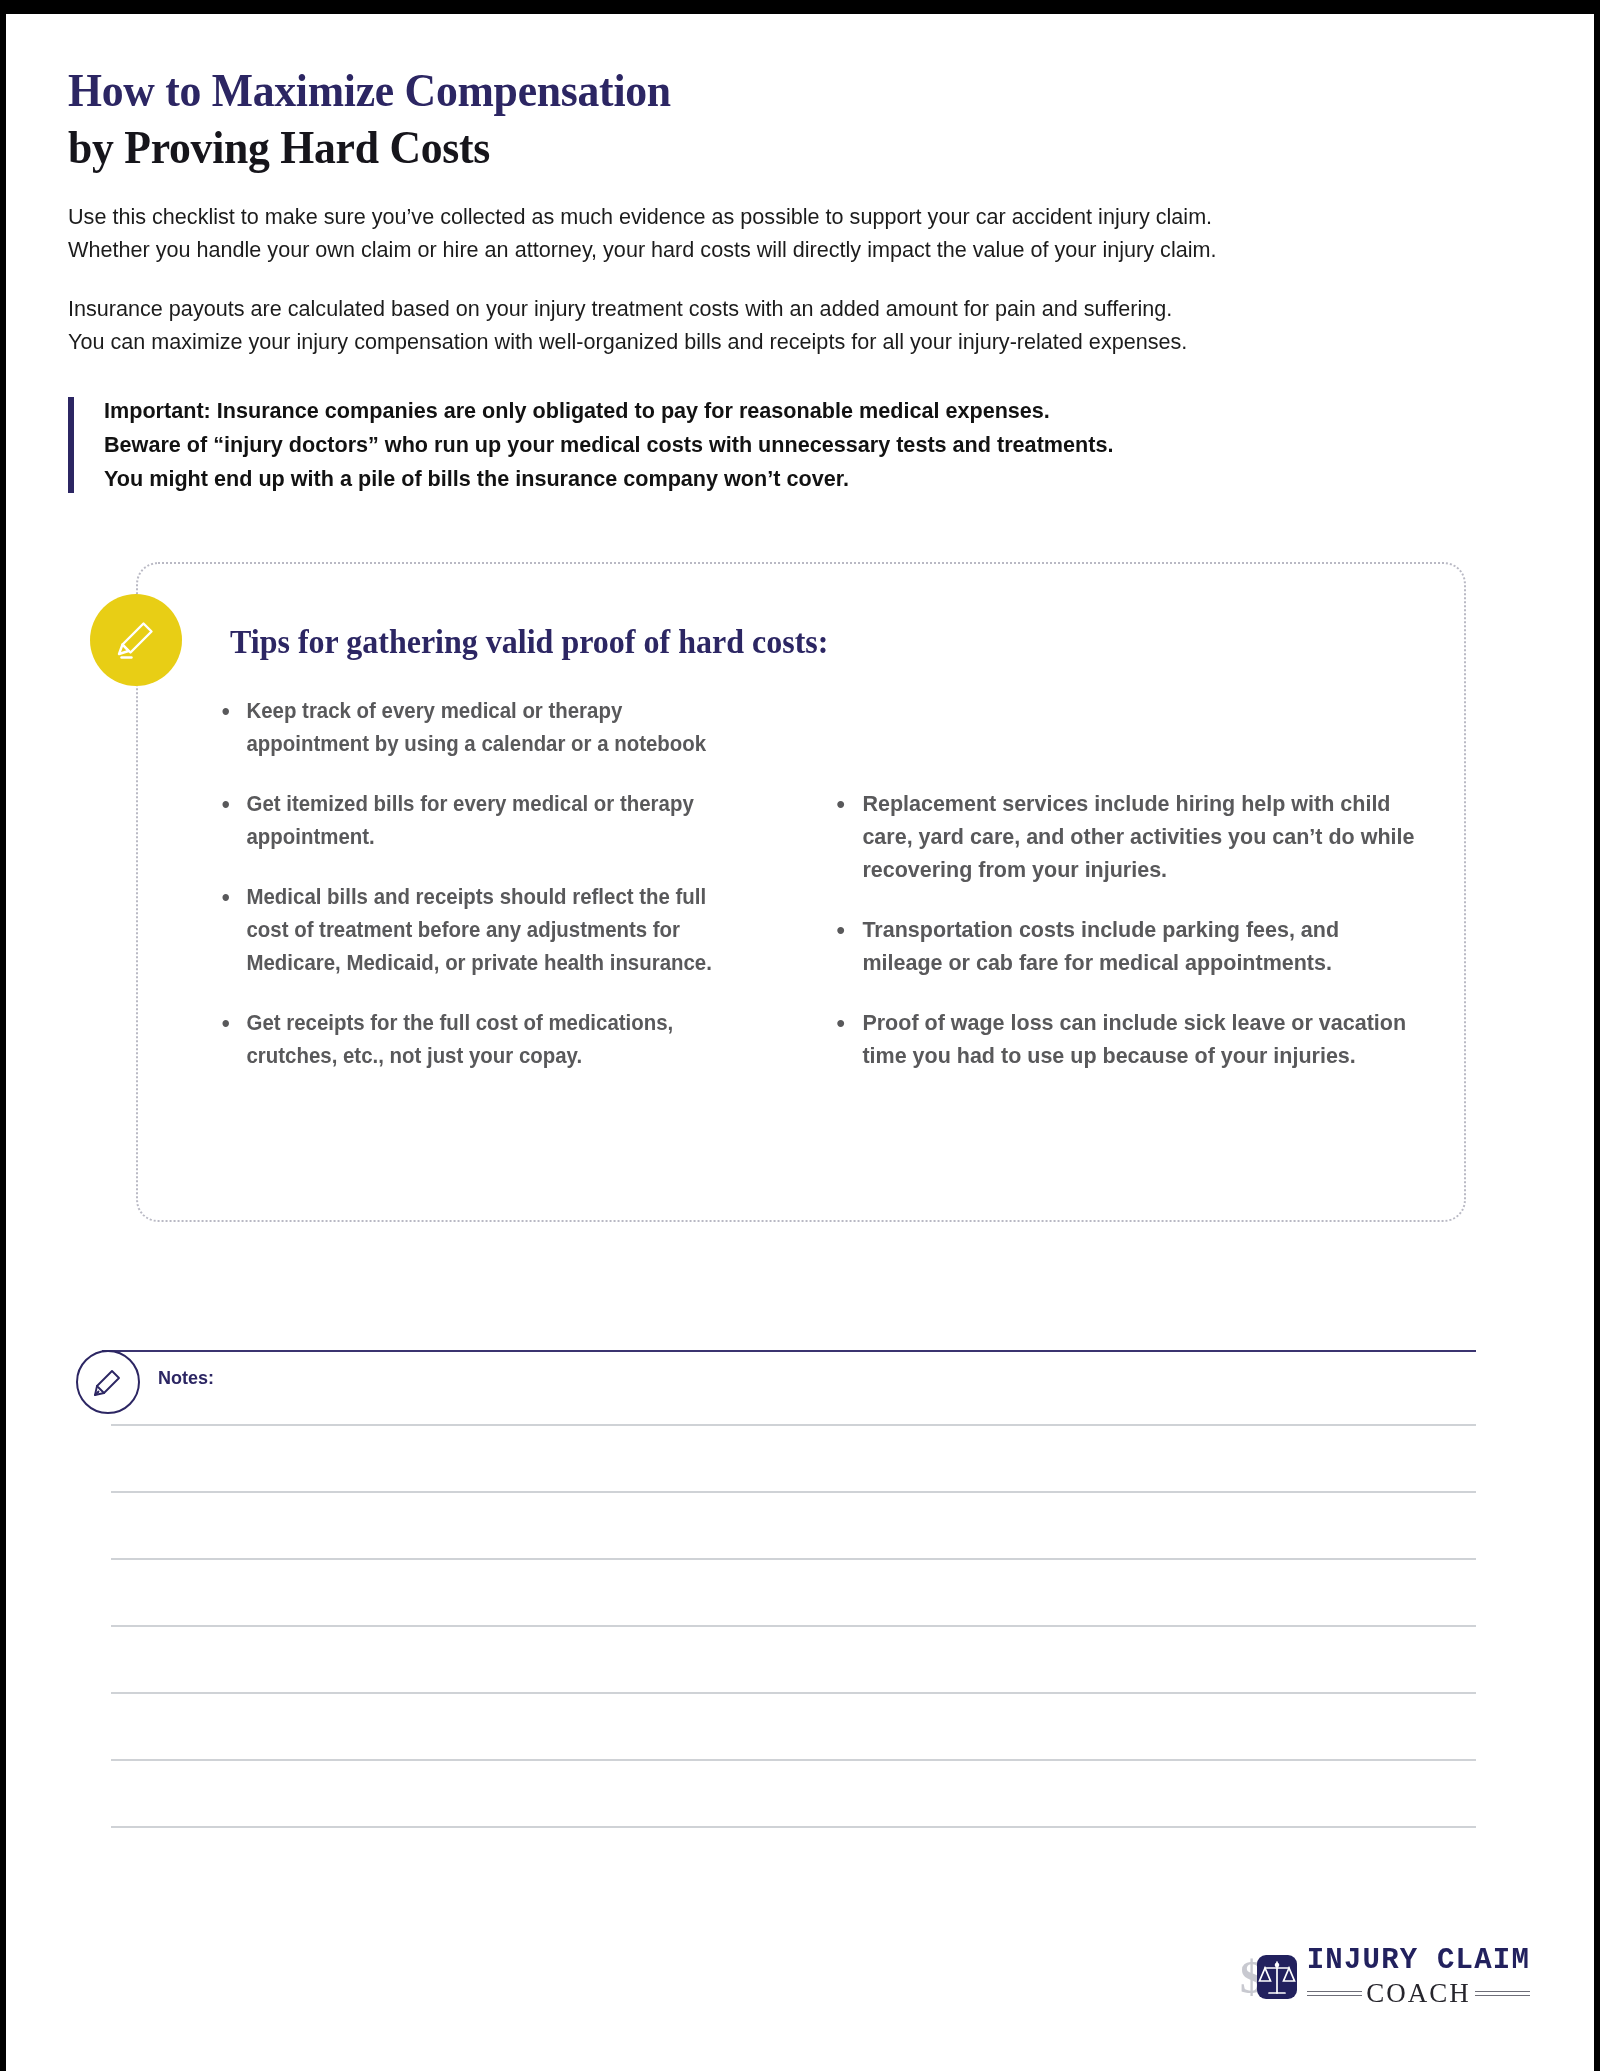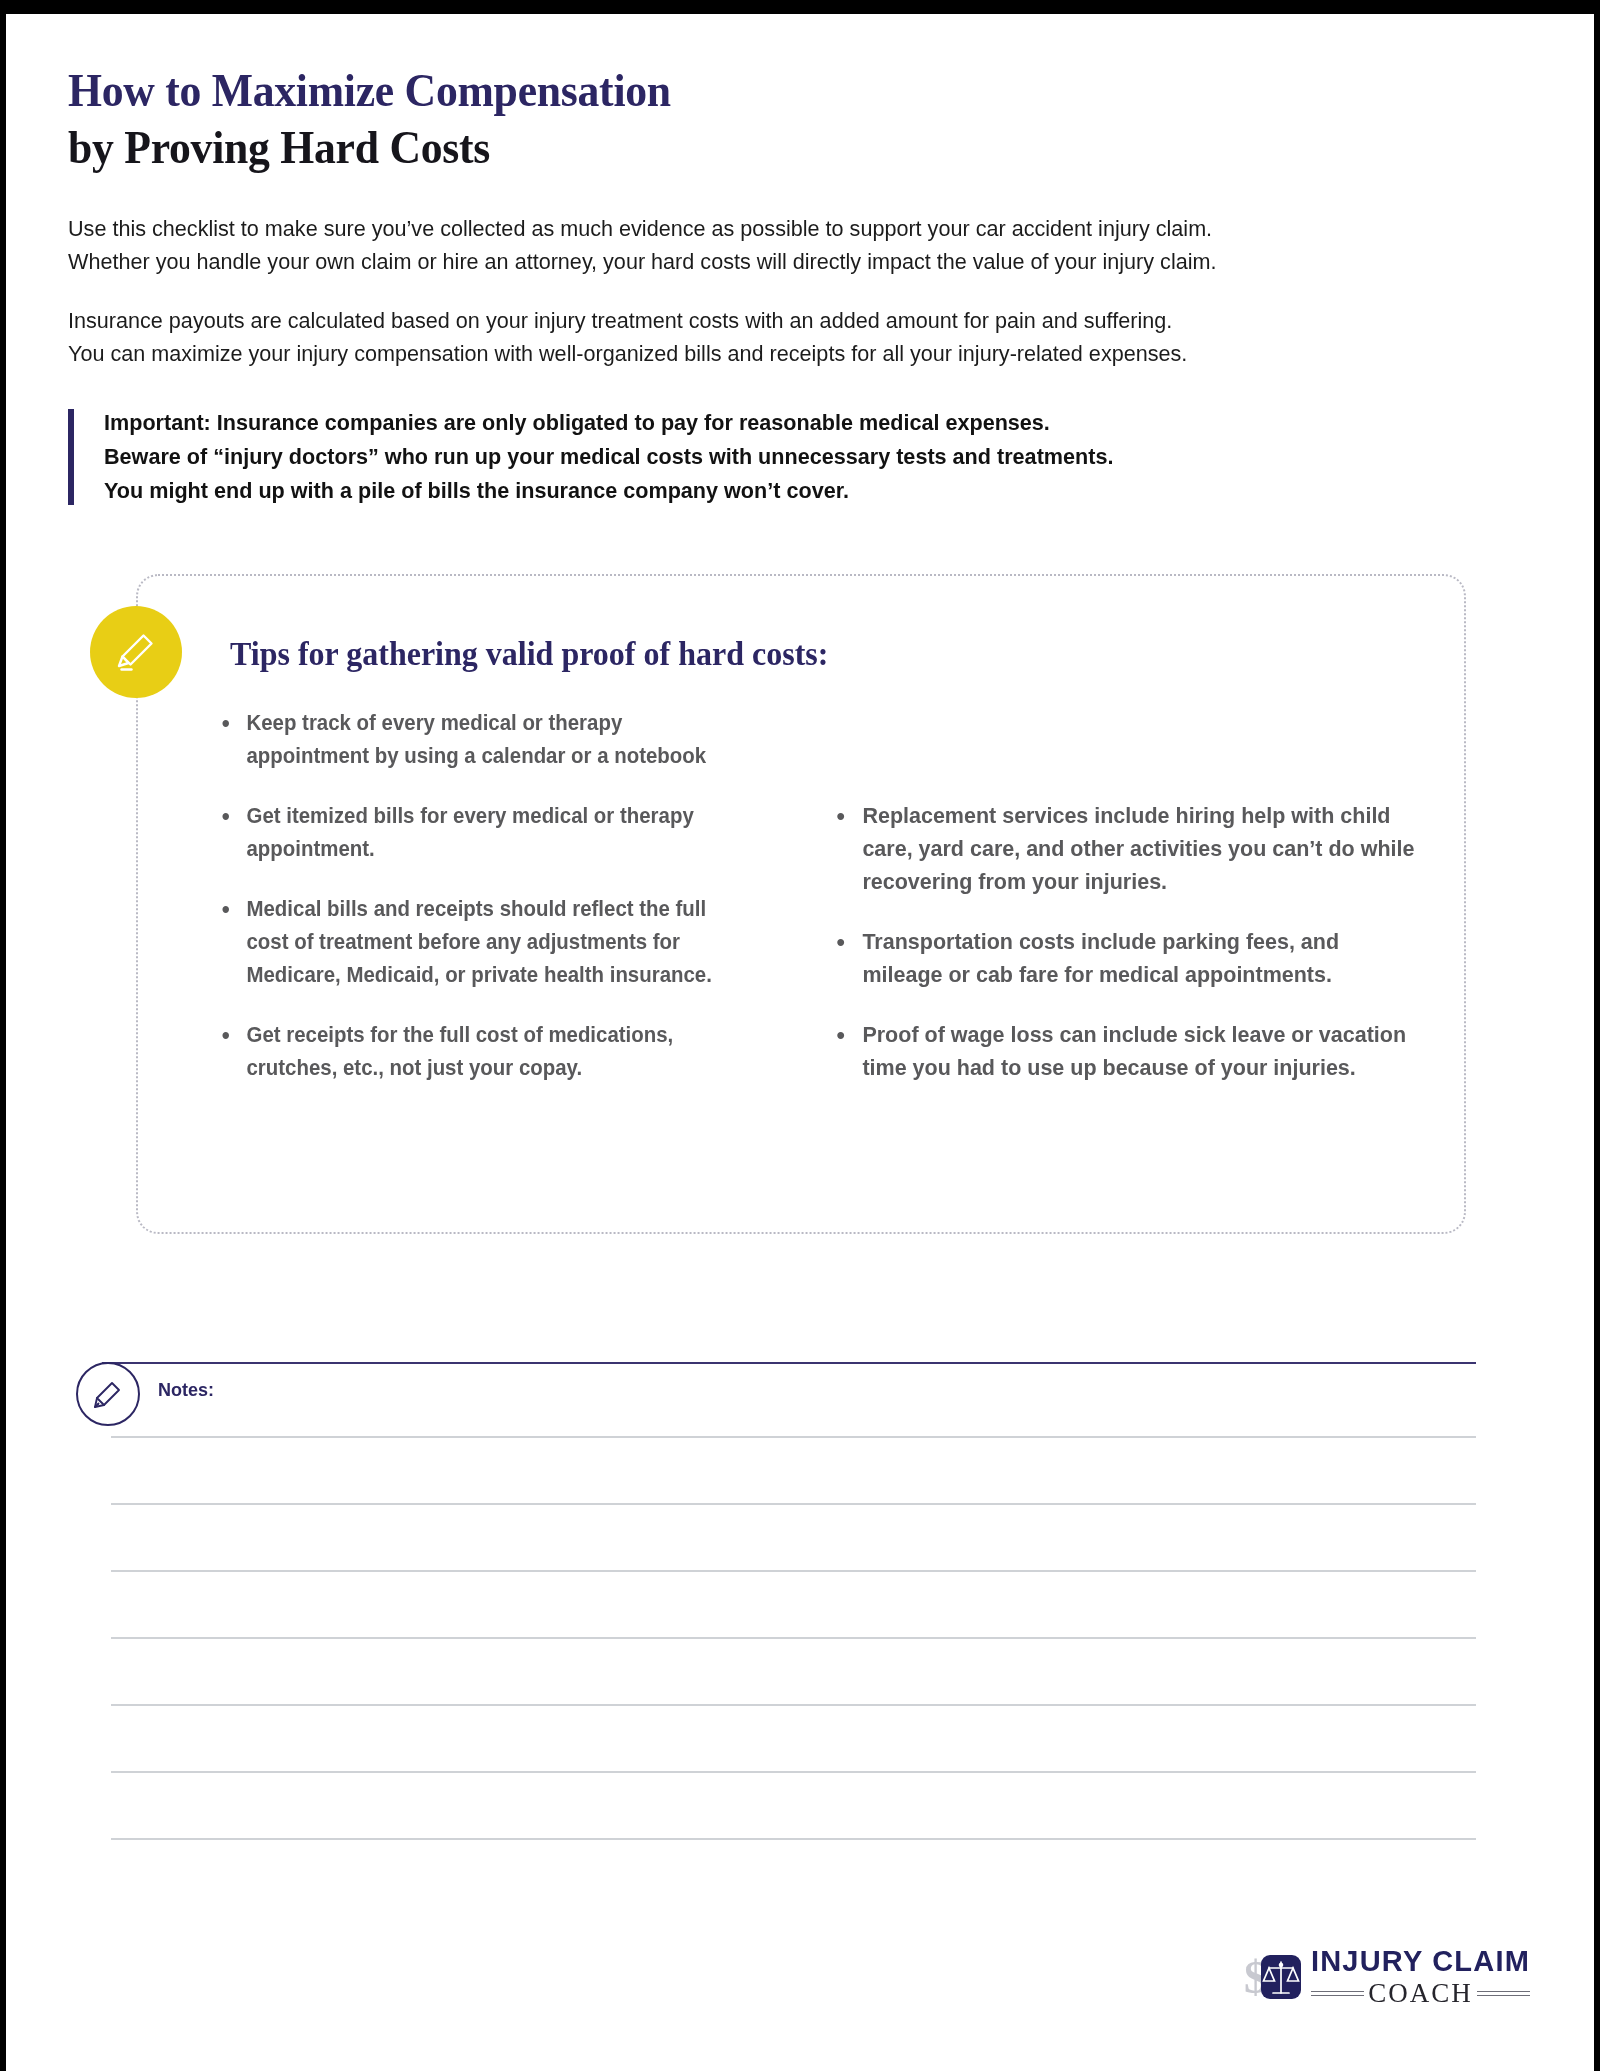--- a/index.html
+++ b/index.html
@@ -39,21 +39,21 @@
     line-height: 57px;
     letter-spacing: -0.3px;
     transform: scaleX(0.93);
     transform-origin: left center;
     white-space: nowrap;
   }
   .title-line1 { color: #2c2663; }
   .title-line2 { color: #16151b; }
 
   
-  .intro { margin-top: 36px; }
+  .intro { margin-top: 24px; }
   .intro p {
     font-size: 22.5px;
     line-height: 33px;
     color: #1c1c1c;
     transform: scaleX(0.96);
     transform-origin: left center;
     white-space: nowrap;
   }
   .intro p + p { margin-top: 26px; }
 
@@ -224,21 +224,21 @@
     align-items: center;
     gap: 10px;
   }
   .logo-mark {
     position: relative;
     width: 56px;
     height: 56px;
   }
   .logo-words { display: block; }
   .logo-line1 {
-    font-family: Liberation Sans, sans-serif;
+    font-family: Liberation Mono, monospace;
     font-weight: bold;
     font-size: 29px;
     letter-spacing: 1.2px;
     color: #22215e;
     line-height: 30px;
   }
   .logo-line2row {
     display: flex;
     align-items: center;
     gap: 4px;

